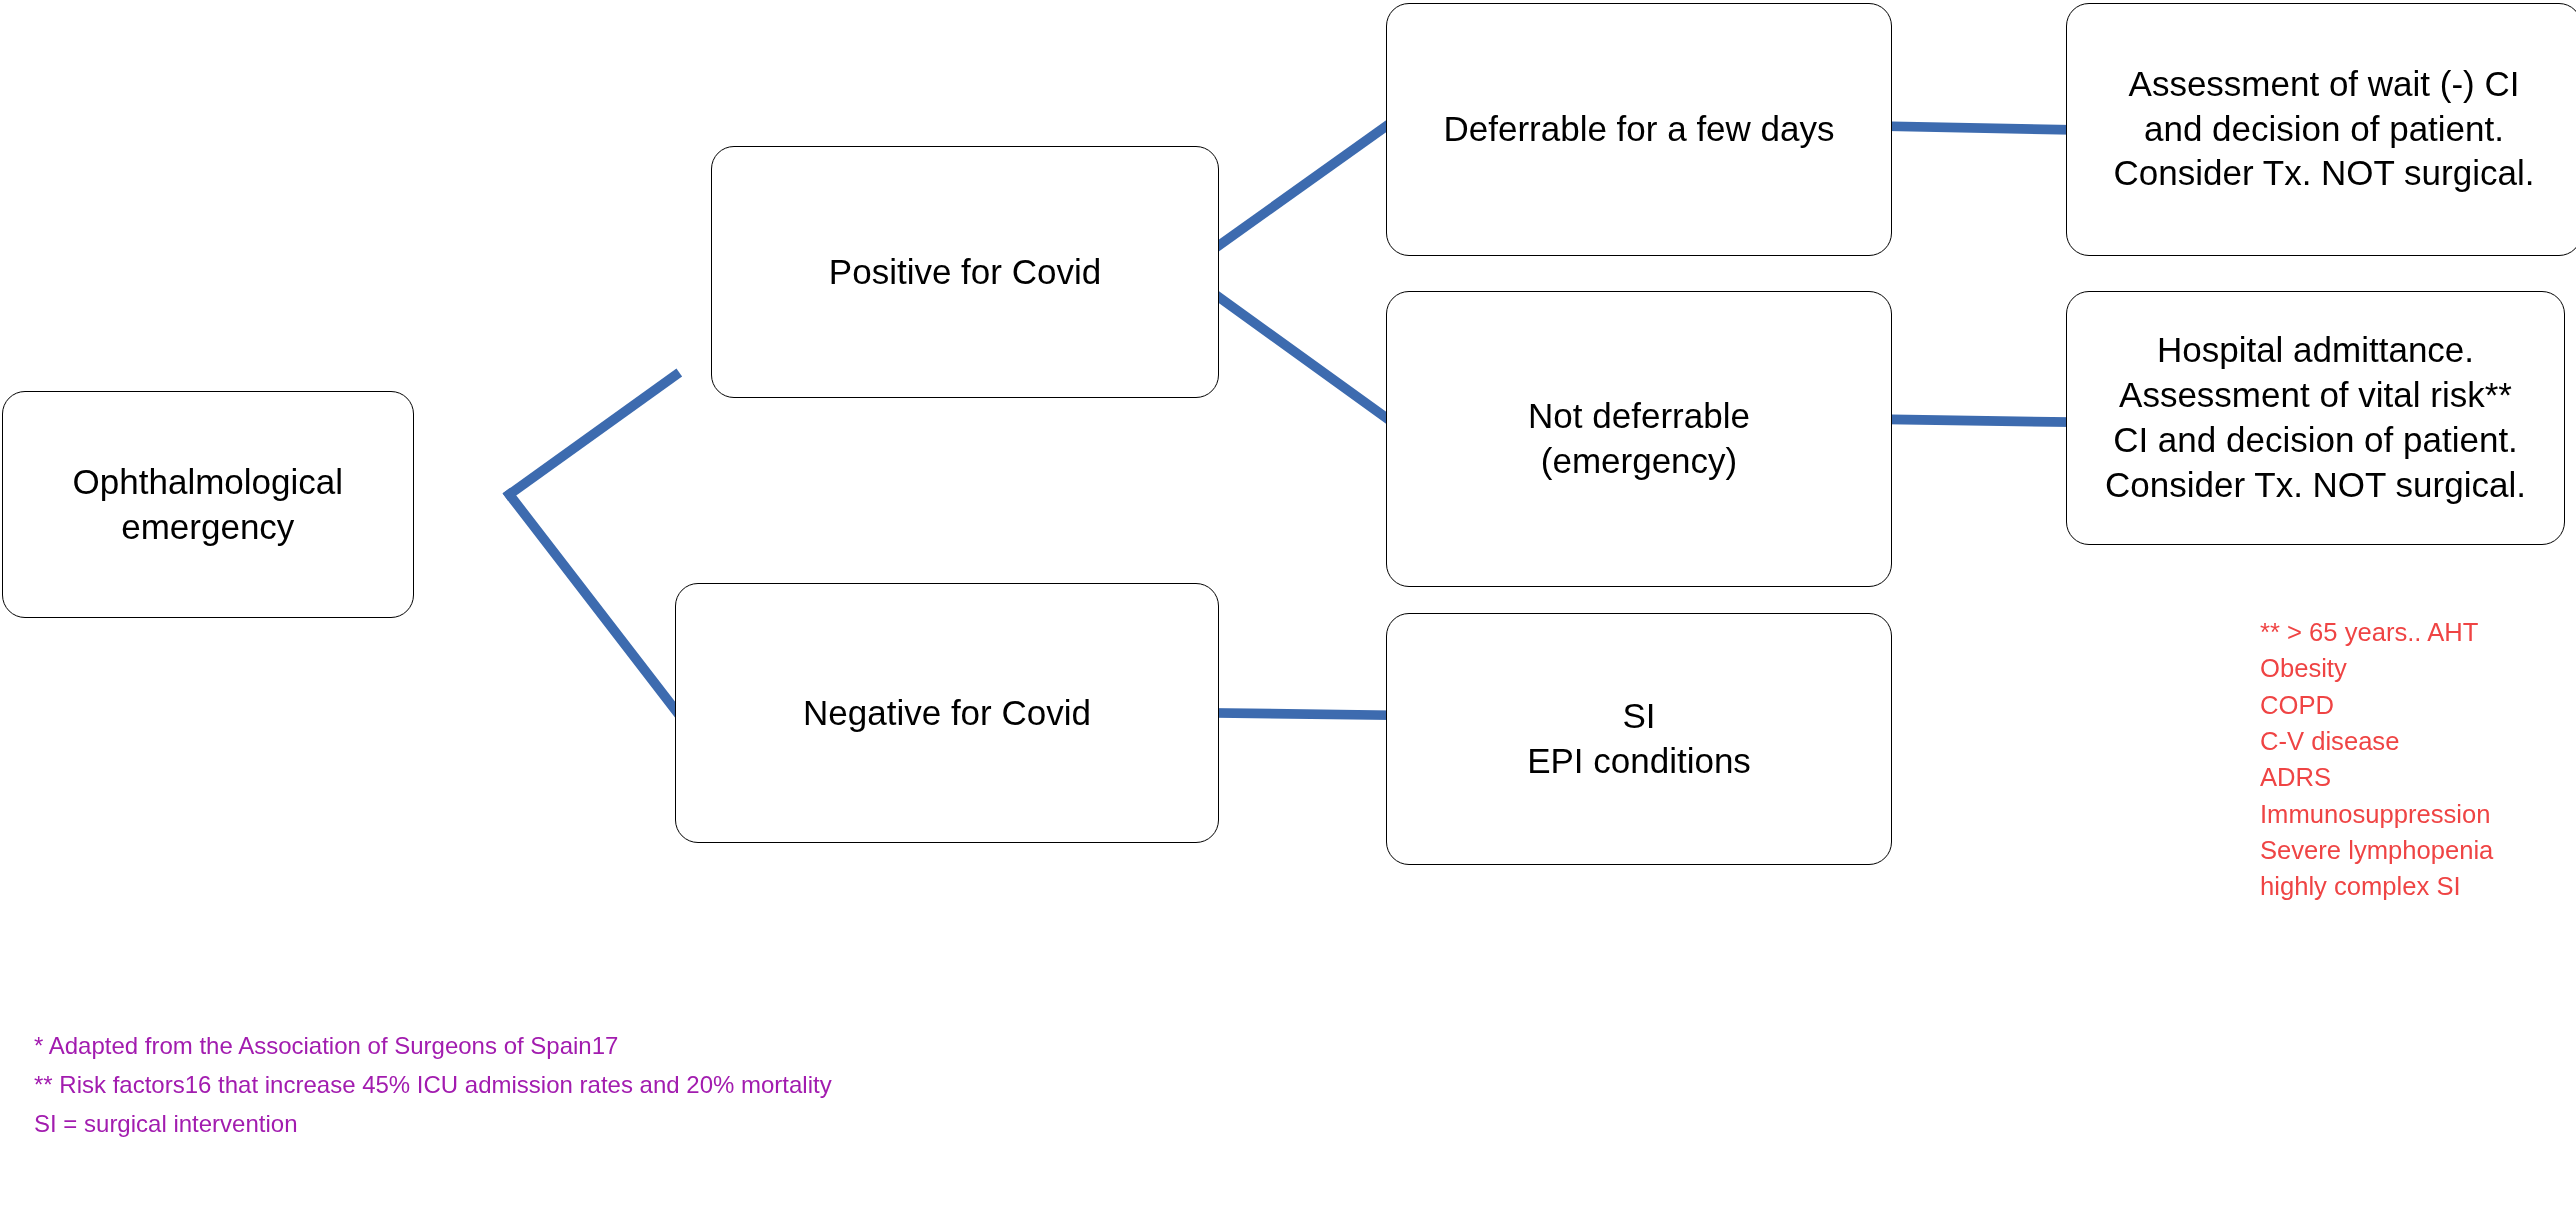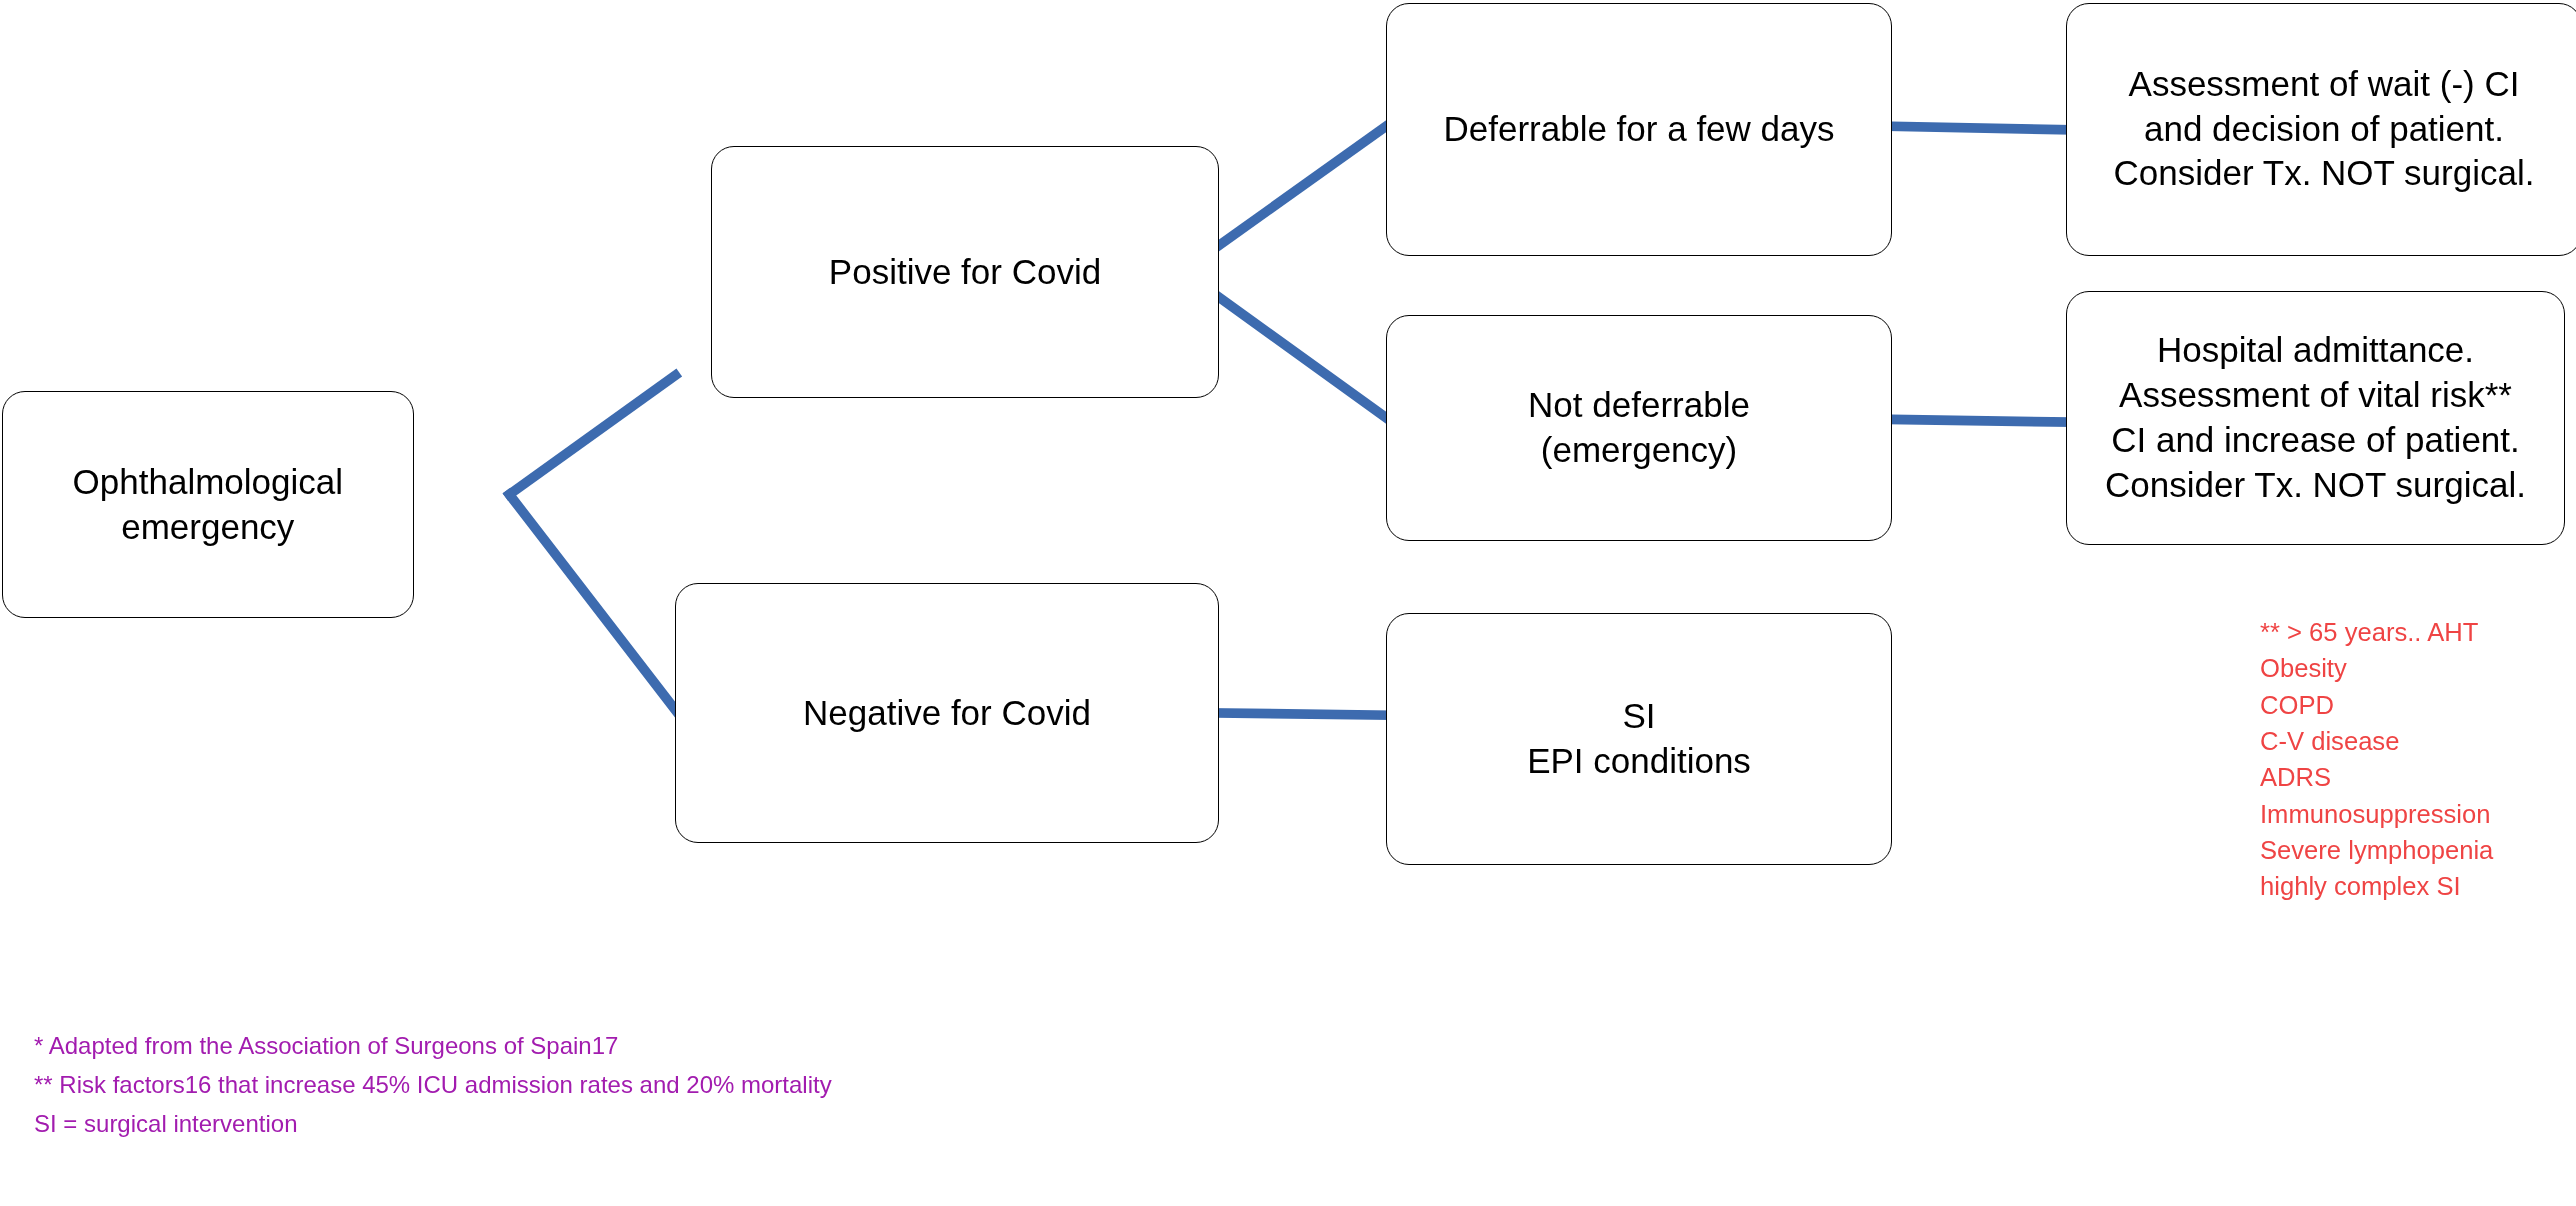--- a/index.html
+++ b/index.html
@@ -38,21 +38,21 @@
     color: #000000;
     font-size: 35px;
     line-height: 1.28;
     padding: 5.3px 12.4px;
     white-space: pre-line;
   }
   .node-root      { left: 1.8px;    top: 391px; width: 412px; height: 227px; }
   .node-positive  { left: 711px;  top: 146px; width: 508px; height: 252px; }
   .node-negative  { left: 675px;  top: 583px; width: 544px; height: 260px; }
   .node-deferrable{ left: 1386px; top: 2.6px;   width: 506px; height: 253px; }
-  .node-notdef    { left: 1386px; top: 291px; width: 506px; height: 226px; margin-top: 24px; }
+  .node-notdef    { left: 1386px; top: 291px; width: 506px; height: 296px; }
   .node-si        { left: 1386px; top: 613px; width: 506px; height: 252px; }
   .node-waitassess{ left: 2066px; top: 2.6px;   width: 516px; height: 253px; }
   .node-hospital  { left: 2066px; top: 291px; width: 499px; height: 254px; }
 
   .risk-list {
     position: absolute;
     left: 2260px;
     top: 614px;
     width: 300px;
     color: #ef4444;
@@ -100,21 +100,21 @@
   <div class="node node-deferrable">Deferrable for a few days</div>
   <div class="node node-notdef">Not deferrable
 (emergency)</div>
   <div class="node node-si">SI
 EPI conditions</div>
   <div class="node node-waitassess">Assessment of wait (-) CI
 and decision of patient.
 Consider Tx. NOT surgical.</div>
   <div class="node node-hospital">Hospital admittance.
 Assessment of vital risk**
-CI and increase of patient.
+CI and decision of patient.
 Consider Tx. NOT surgical.</div>
 
   <div class="risk-list">** &gt; 65 years.. AHT
 Obesity
 COPD
 C-V disease
 ADRS
 Immunosuppression
 Severe lymphopenia
 highly complex SI</div>

